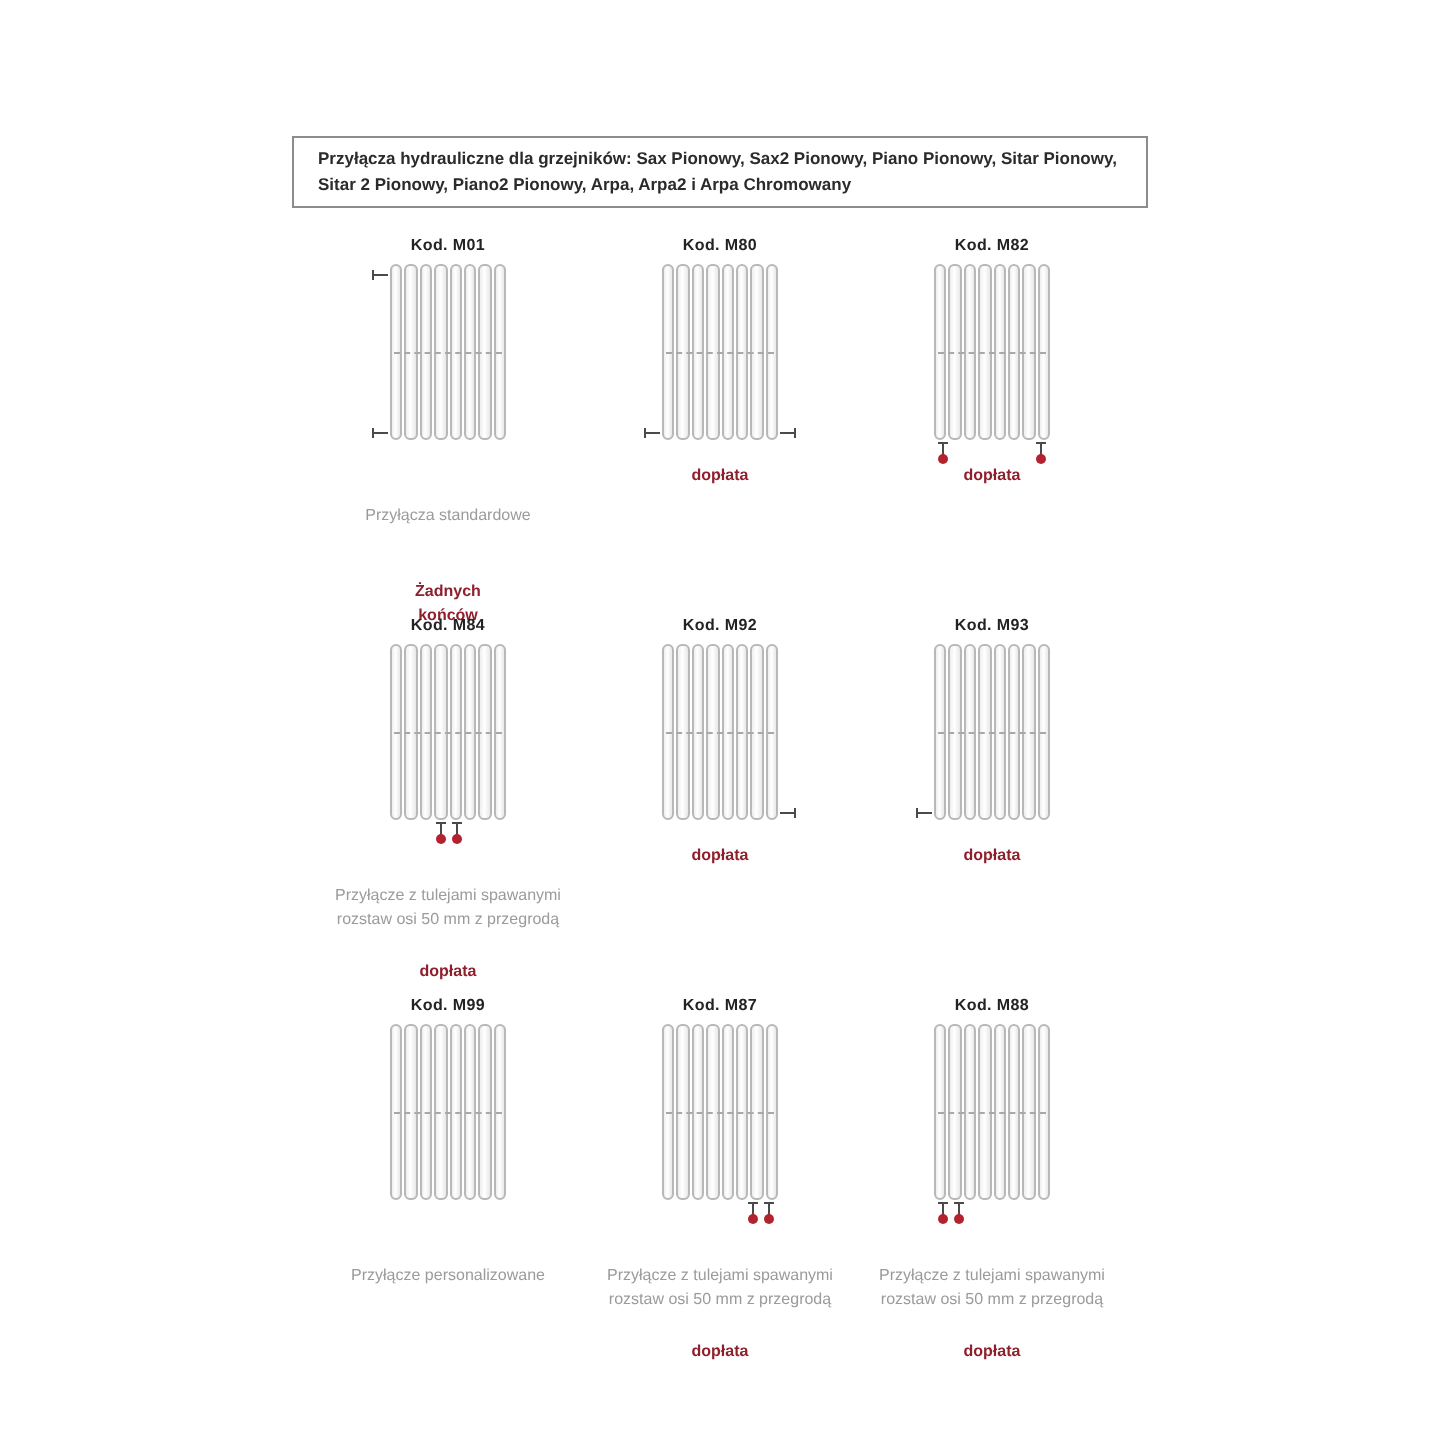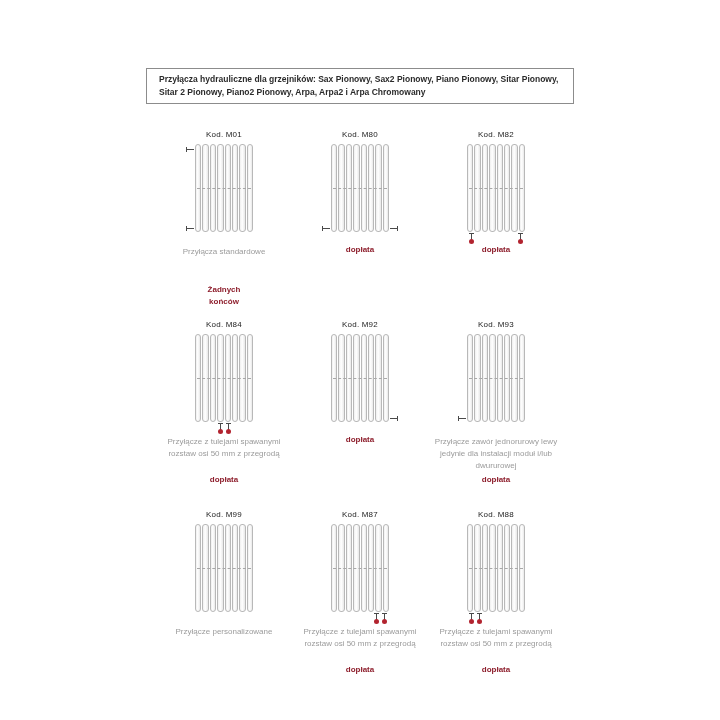--- a/index.html
+++ b/index.html
@@ -10,21 +10,21 @@
   .header-box {
     position:absolute; left:146px; top:68px; width:428px; box-sizing:border-box;
     border:1px solid #8c8c8c; padding:4px 12px; 
     font-size:8.5px; font-weight:bold; color:#2b2b2b; line-height:1.55;
   }
   .grid {
     position:absolute; left:156px; top:112px; width:408px;
     display:grid; grid-template-columns:repeat(3,136px);
   }
   .cell { width:136px; height:190px; text-align:center; box-sizing:border-box; padding-top:6px; }
-  .code { font-size:8px; font-weight:normal; color:#232323; letter-spacing:.2px;margin-top:12px; }
+  .code { font-size:8px; font-weight:bold; color:#232323; letter-spacing:.2px; }
   .radiator-wrap { height:100px; margin-top:5px; display:flex; justify-content:center; align-items:flex-start; }
   .radiator { position:relative; width:58px; height:88px; display:flex; gap:1px; }
   .tube {
     flex:1; box-sizing:border-box; border:1px solid #b8b8b8; border-radius:3px;
     background:linear-gradient(to right,#efefef,#ffffff 45%,#e8e8e8);
   }
   .radiator::after {
     content:""; position:absolute; left:2px; right:2px; top:50%;
     border-top:1px dashed #a8a8a8;
   }
@@ -40,21 +40,21 @@
   .stub-down::after {
     content:""; position:absolute; bottom:-4px; left:-2px; width:5px; height:5px;
     border-radius:50%; background:#b2232f;
   }
   .d1 { left:4px; } .d2 { left:12px; }        
   .m1 { left:25px; } .m2 { left:33px; }       
   .r1 { left:45px; } .r2 { left:53px; }       
   .e1 { left:4px; }  .e2 { left:53px; }       
   .desc {
     font-size:8px; color:#9b9b9b; line-height:1.5; min-height:38px;
-    margin-top:2px; padding:0 3px;
+    margin-top:20px; padding:0 3px;
   }
   .price { font-size:8px; font-weight:bold; color:#8e1f2d; line-height:1.5; white-space:pre-line; }
 </style>
 </head>
 <body>
 
 <div class="page">
 
   <div class="header-box">Przyłącza hydrauliczne dla grzejników: Sax Pionowy, Sax2 Pionowy, Piano Pionowy, Sitar Pionowy, Sitar 2 Pionowy, Piano2 Pionowy, Arpa, Arpa2 i Arpa Chromowany</div>
 
@@ -165,21 +165,20 @@
         <span class="tube"></span>
             <span class="tube"></span>
             <span class="tube"></span>
             <span class="tube"></span>
             <span class="tube"></span>
             <span class="tube"></span>
             <span class="tube"></span>
             <span class="tube"></span>
           </div>
       </div>
-      <div class="desc">Przyłącze zawór jednorurowy lewy jedynie dla instalacji moduł i/lub dwururowej</div>
       <div class="price">dopłata</div>
     </div>
 
     <div class="cell">
       <div class="code">Kod. M99</div>
       <div class="radiator-wrap">
         <div class="radiator">
             <span class="tube"></span>
             <span class="tube"></span>
             <span class="tube"></span>

